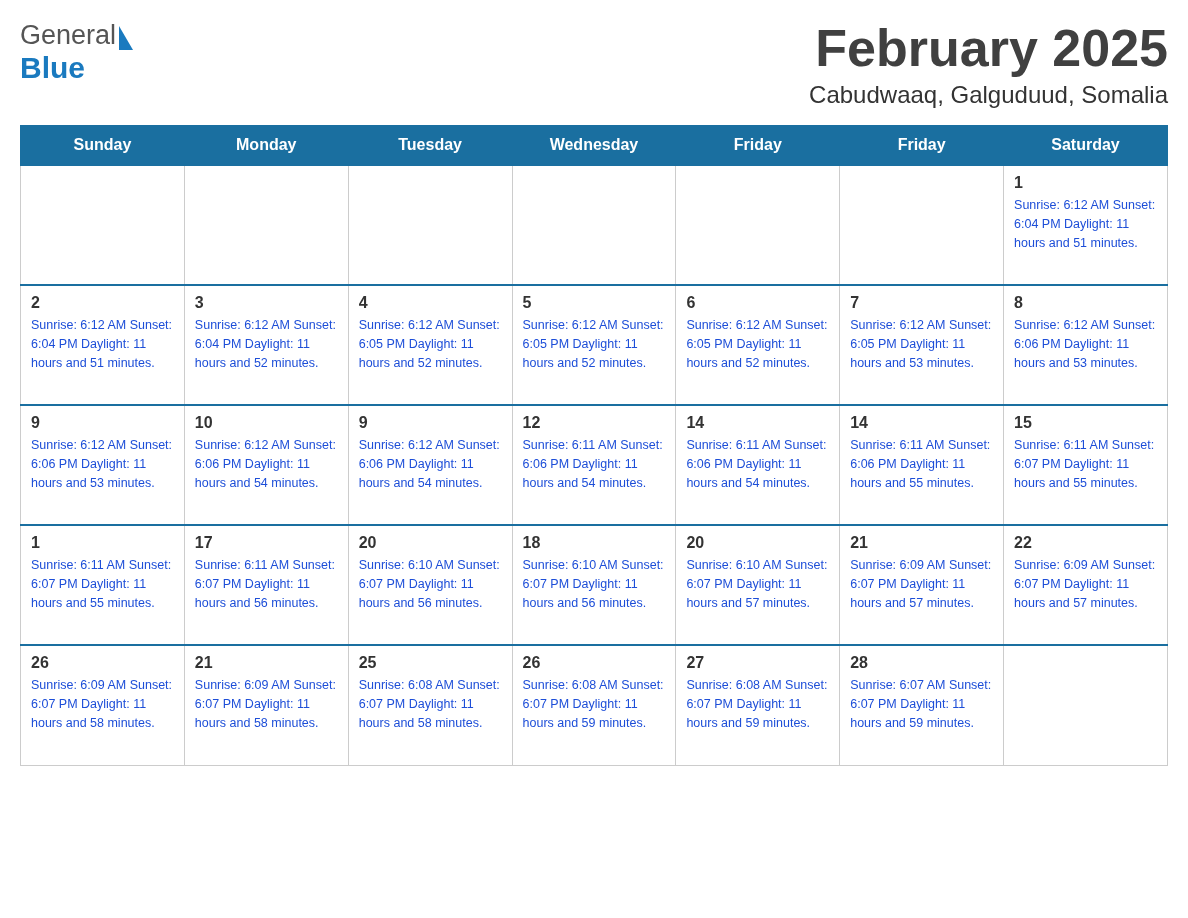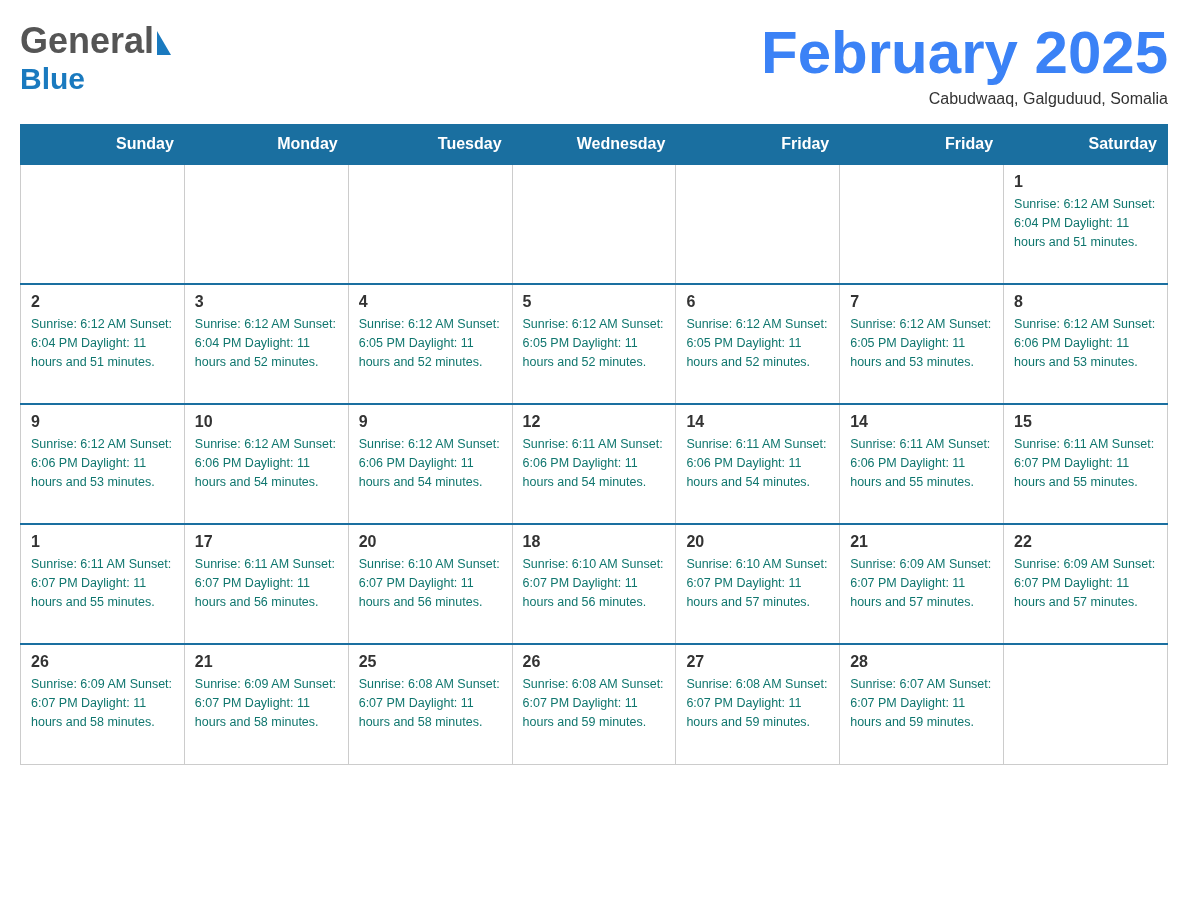--- a/index.html
+++ b/index.html
@@ -13,41 +13,41 @@
     .header {
       display: flex;
       justify-content: space-between;
       align-items: flex-start;
       margin-bottom: 16px;
     }
     .title-block {
       text-align: right;
     }
     .month-title {
-      font-size: 60px;
+      font-size: 52px;
       font-weight: bold;
-      color: #3b82f6;
+      color: #404040;
       line-height: 1.1;
     }
     .location-title {
-      font-size: 16px;
+      font-size: 24px;
       color: #333;
       margin-top: 4px;
     }
     .calendar {
       width: 100%;
       border-collapse: collapse;
     }
     .calendar th {
       background-color: #1a6fa0;
       color: #fff;
       font-size: 16px;
       font-weight: bold;
       padding: 10px 10px;
-      text-align: right;
+      text-align: center;
       border: 1px solid #1a6fa0;
     }
     .calendar td {
       width: 14.28%;
       vertical-align: top;
       border: 1px solid #ccc;
       padding: 8px 10px;
       height: 120px;
       font-size: 13px;
       color: #333;
@@ -60,29 +60,29 @@
       border-top: 2px solid #1a6fa0;
     }
     .day-number {
       font-size: 16px;
       font-weight: bold;
       color: #333;
       margin-bottom: 4px;
     }
     .day-info {
       font-size: 12.5px;
-      color: #0f766e;
+      color: #1d4ed8;
       line-height: 1.5;
     }
     .empty-cell {
       background: #f9f9f9;
     }
     .logo-text-general {
-      font-size: 36px;
-      font-weight: bold;
+      font-size: 27px;
+      font-weight: normal;
       color: #555;
     }
     .logo-text-blue {
       font-size: 30px;
       font-weight: bold;
       color: #1a7abf;
     }
     .logo-stacked {
       display: flex;
       flex-direction: column;

